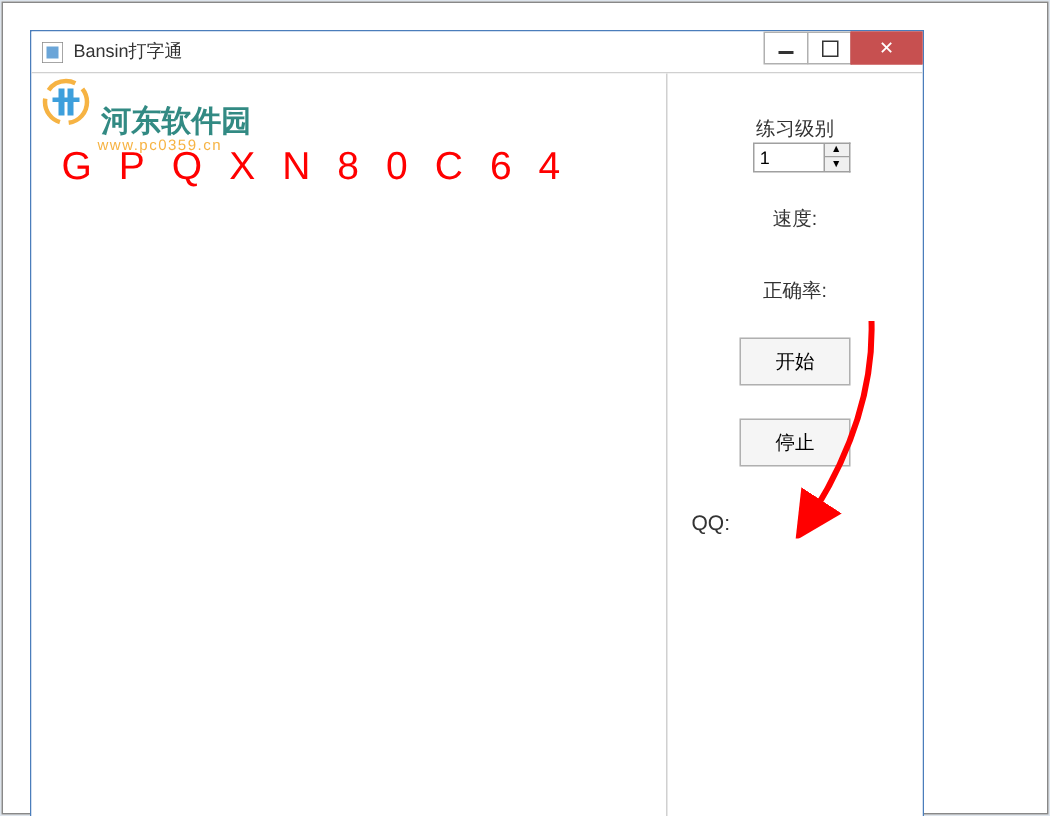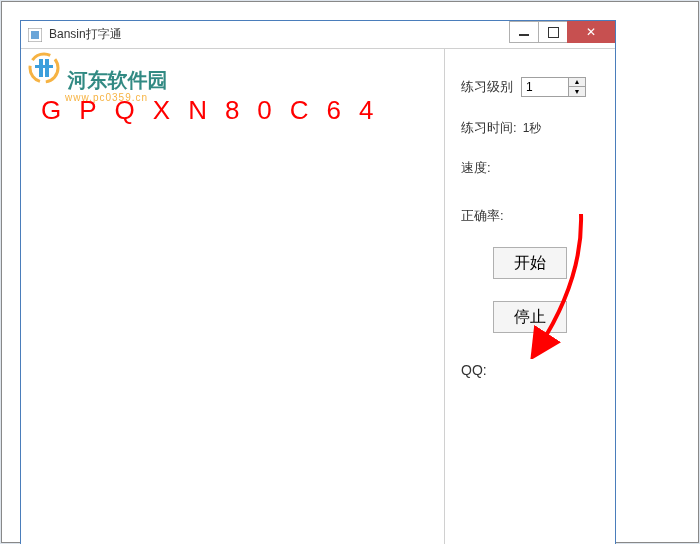--- a/index.html
+++ b/index.html
@@ -145,20 +145,21 @@
       padding: 28px 16px 10px 16px;
       background: #fff;
       font-size: 14px;
       color: #333;
     }
     .field-row {
       display: flex;
       align-items: center;
       margin-bottom: 22px;
       font-size: 13px;
+      flex-direction: column;
     }
     .field-label {
       white-space: nowrap;
     }
     .field-value {
       margin-left: 6px;
       font-size: 12px;
     }
     .level-input-wrap {
       display: flex;
@@ -193,21 +194,21 @@
     .spinner-btn:first-child {
       border-bottom: 1px solid #a0a0a0;
     }
     .action-btn {
       display: block;
       width: 74px;
       height: 32px;
       margin: 0 auto 22px auto;
       border: 1px solid #b0b0b0;
       background: #f5f5f5;
-      font-size: 16px;
+      font-size: 13px;
       cursor: pointer;
       font-family: inherit;
     }
     .author-info {
       font-size: 14px;
       color: #333;
       line-height: 2.2;
       margin-top: 14px;
     }
     .red-arrow {
@@ -263,24 +264,20 @@
           <div class="level-input-wrap">
             <input class="level-input" value="1" style="">
             <div class="spinner">
               <button class="spinner-btn">▲</button>
               <button class="spinner-btn">▼</button>
             </div>
           </div>
         </div>
 
 
-        <div class="field-row">
-          <span class="field-label">练习时间:</span>
-          <span class="field-value">1秒</span>
-        </div>
 
         <div class="field-row" style="margin-bottom:30px;">
           <span class="field-label">速度:</span>
           <span class="field-value"></span>
         </div>
 
         <div class="field-row">
           <span class="field-label">正确率:</span>
           <span class="field-value"></span>
         </div>

